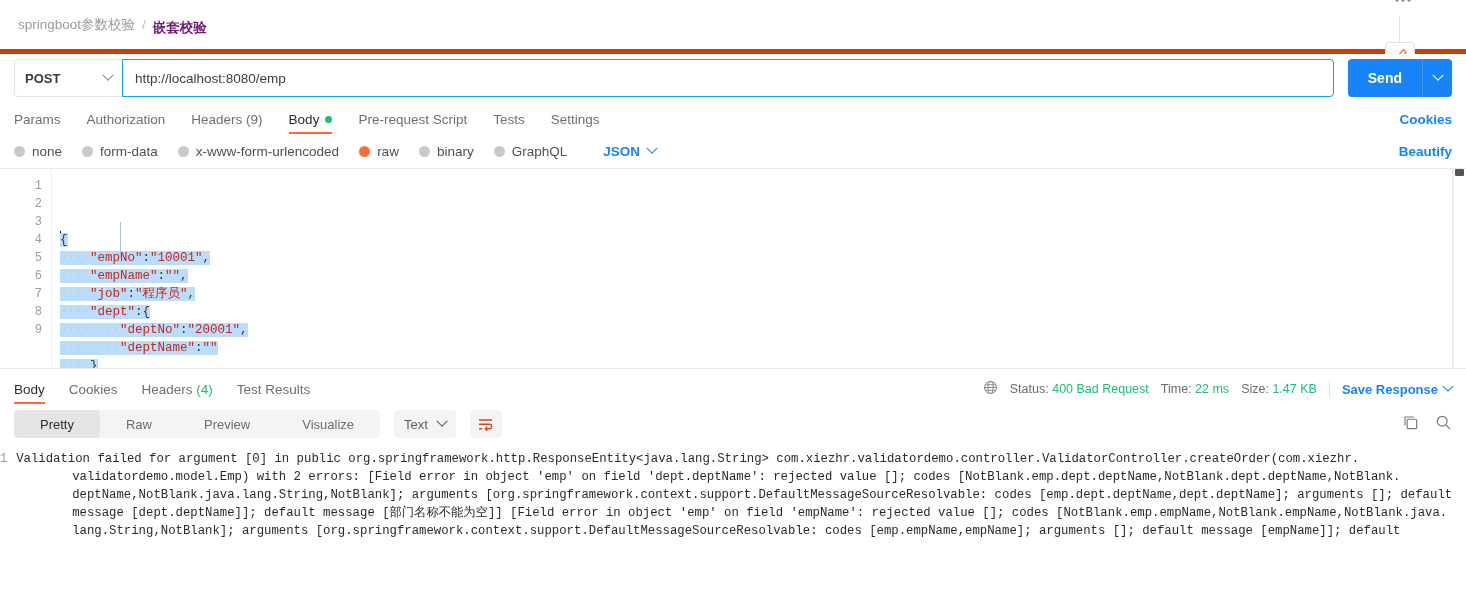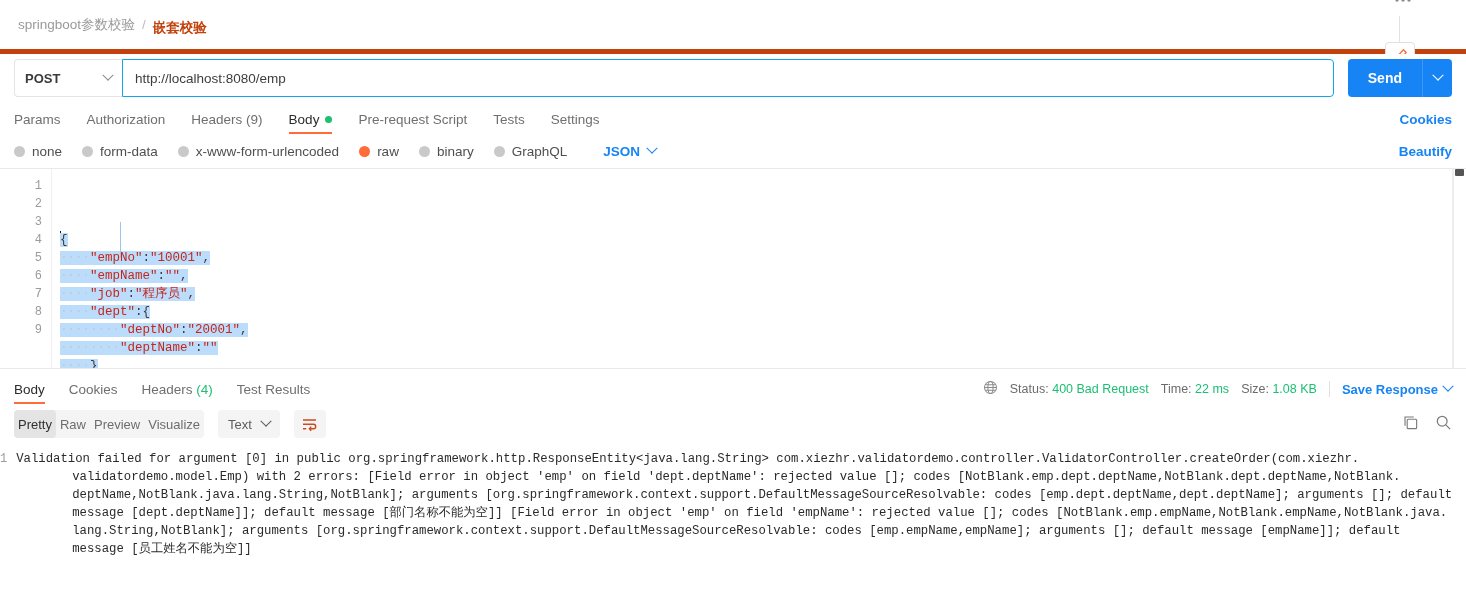--- a/index.html
+++ b/index.html
@@ -18,21 +18,21 @@
   .topbar {
     height:54px; min-height:54px;
     border-bottom:5px solid #c2410c;
     display:flex; align-items:center;
     padding:0 14px 0 18px;
     background:#fff;
   }
   .breadcrumb { display:flex; align-items:center; gap:7px; font-size:13.5px; }
   .bc-parent { color:#9a9a9a; }
   .bc-sep { color:#bdbdbd; }
-  .bc-current { color:#c2410c; font-weight:bold;margin-top:6px; }
+  .bc-current { color:#701a75; font-weight:bold;margin-top:6px; }
   .top-right { margin-left:auto; display:flex; align-items:center; gap:0;flex-direction:column; }
   .save-group { display:flex; align-items:center; background:#f2f2f2; border-radius:4px; height:32px; }
   .save-btn { display:flex; align-items:center; gap:7px; padding:0 12px 0 11px; height:32px;
               border-radius:4px 0 0 4px; color:#4f4f4f; font-size:13.5px; cursor:pointer; }
   .save-caret { width:30px; height:32px; display:flex; align-items:center; justify-content:center;
                 border-left:1px solid #e2e2e2; border-radius:0 4px 4px 0; cursor:pointer; }
   .dots-btn { width:38px; height:32px; display:flex; align-items:center; justify-content:center;
               color:#777; letter-spacing:1px; font-size:13px; cursor:pointer; margin-left:6px;}
   .tb-divider { width:1px; height:26px; background:#e2e2e2; margin:0 10px; }
   .icon-square { width:30px; height:28px; display:flex; align-items:center; justify-content:center;
@@ -95,21 +95,21 @@
   .retab.active:after { content:""; position:absolute; left:0; right:0; bottom:0; height:2px; background:#ff6c37; }
   .hdr-count { color:#1cbf73; }
   .resp-meta { margin-left:auto; display:flex; align-items:center; gap:12px; padding-bottom:6px; font-size:12.5px; color:#6b6b6b; }
   .meta-val-ok { color:#1cbf73; }
   .meta-sep { width:1px; height:16px; background:#e0e0e0; }
   .save-resp { color:#1784f5; font-weight:bold; font-size:13px; cursor:pointer; display:flex; align-items:center; gap:6px; }
 
   
   .prettybar { height:40px; min-height:40px; display:flex; align-items:center; padding:0 14px; gap:8px; }
   .seg { display:flex; background:#f4f4f4; border-radius:4px; height:28px; align-items:center; }
-  .seg-item { padding:0 4px; height:28px; display:flex; align-items:center; font-size:13px; color:#6d6d6d; cursor:pointer; border-radius:4px;}
+  .seg-item { padding:0 26px; height:28px; display:flex; align-items:center; font-size:13px; color:#6d6d6d; cursor:pointer; border-radius:4px;}
   .seg-item.active { background:#e4e4e4; color:#2f2f2f; }
   .text-sel { display:flex; align-items:center; gap:10px; background:#f4f4f4; border-radius:4px; height:28px;
               padding:0 10px; font-size:13px; color:#5d5d5d; cursor:pointer; margin-left:6px; }
   .wrap-btn { width:32px; height:28px; background:#f4f4f4; border-radius:4px; display:flex;
               align-items:center; justify-content:center; cursor:pointer; margin-left:6px; }
   .pb-right { margin-left:auto; display:flex; align-items:center; gap:16px; }
 
   
   .respbody { flex:1; position:relative; overflow:hidden; background:#fff; }
   .rb-inner { display:flex; font-family:"Liberation Mono", monospace; font-size:12.3px; padding-top:6px; }
@@ -287,21 +287,21 @@
       <span>
         <span>Status:</span>
         <span class="meta-val-ok">400 Bad Request</span>
       </span>
       <span>
         <span>Time:</span>
         <span class="meta-val-ok">22 ms</span>
       </span>
       <span>
         <span>Size:</span>
-        <span class="meta-val-ok">1.08 KB</span>
+        <span class="meta-val-ok">1.47 KB</span>
       </span>
       <span class="meta-sep"></span>
       <span class="save-resp">
         <span>Save Response</span>
         <span class="chev"></span>
       </span>
     </div>
   </div>
 
   <div class="prettybar">
@@ -339,19 +339,18 @@
 
   <div class="respbody">
     <div class="rb-inner">
       <div class="rb-gutter">1</div>
       <div class="rb-text" id="resp-text">
           <div class="rb-line">Validation failed for argument [0] in public org.springframework.http.ResponseEntity&lt;java.lang.String&gt; com.xiezhr.validatordemo.controller.ValidatorController.createOrder(com.xiezhr.</div>
           <div class="rb-line rb-ind">validatordemo.model.Emp) with 2 errors: [Field error in object 'emp' on field 'dept.deptName': rejected value []; codes [NotBlank.emp.dept.deptName,NotBlank.dept.deptName,NotBlank.</div>
           <div class="rb-line rb-ind">deptName,NotBlank.java.lang.String,NotBlank]; arguments [org.springframework.context.support.DefaultMessageSourceResolvable: codes [emp.dept.deptName,dept.deptName]; arguments []; default</div>
           <div class="rb-line rb-ind">message [dept.deptName]]; default message [部门名称不能为空]] [Field error in object 'emp' on field 'empName': rejected value []; codes [NotBlank.emp.empName,NotBlank.empName,NotBlank.java.</div>
           <div class="rb-line rb-ind">lang.String,NotBlank]; arguments [org.springframework.context.support.DefaultMessageSourceResolvable: codes [emp.empName,empName]; arguments []; default message [empName]]; default</div>
-          <div class="rb-line rb-ind">message [员工姓名不能为空]]</div>
         </div>
     </div>
 
   </div>
 
 </div>
 
 </body></html>

